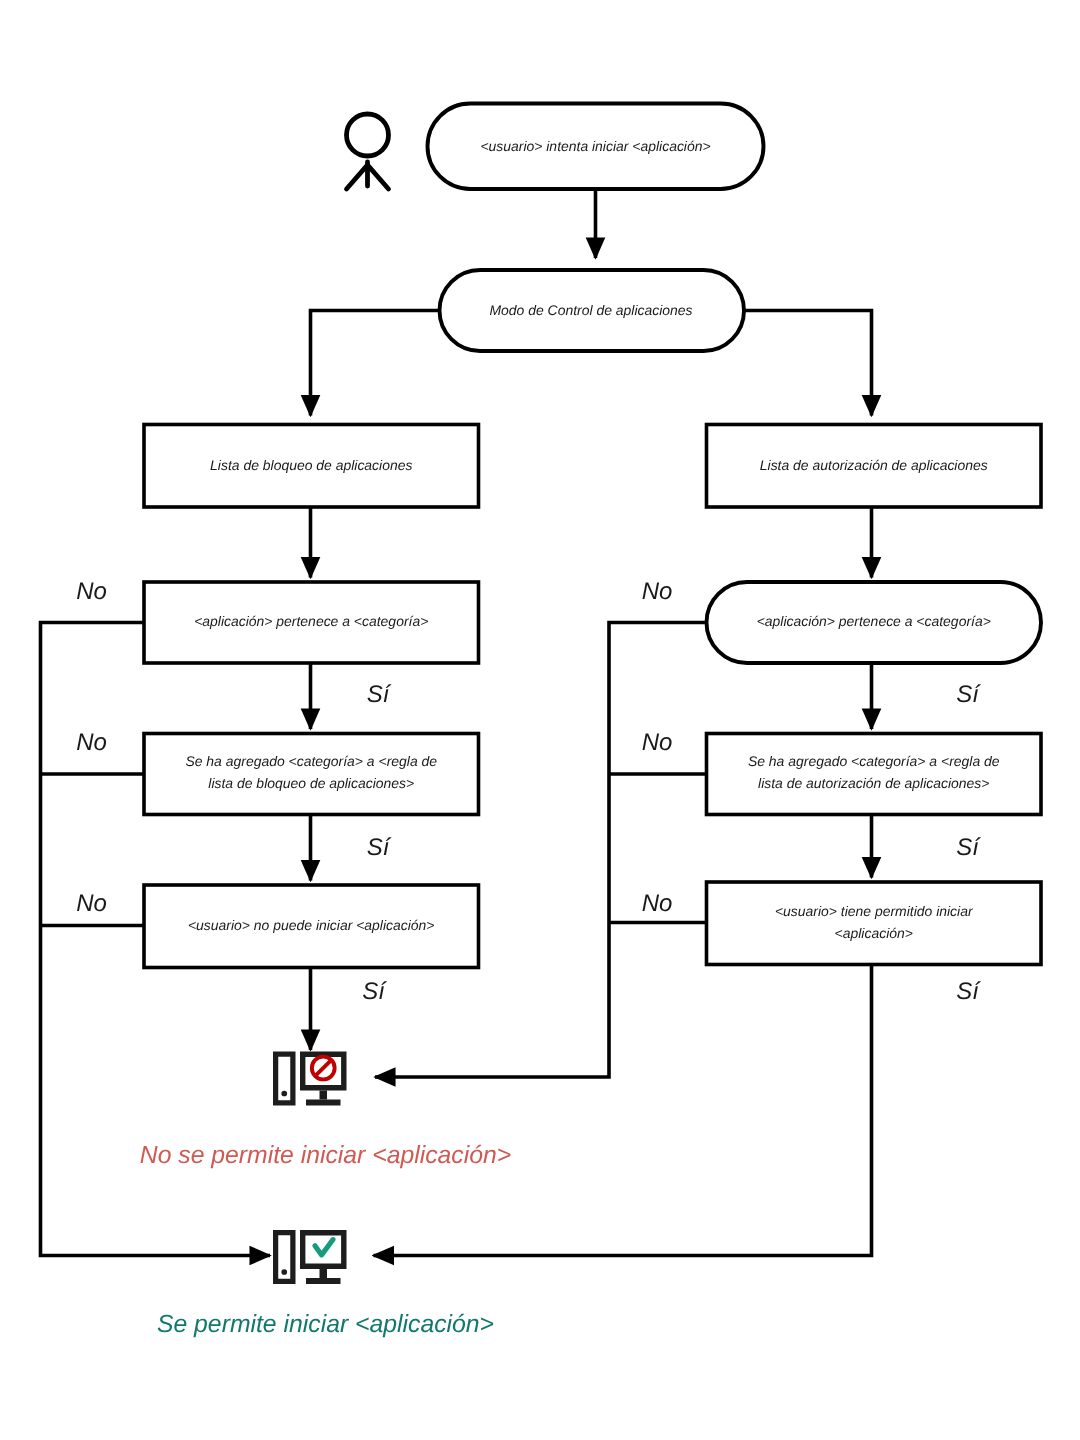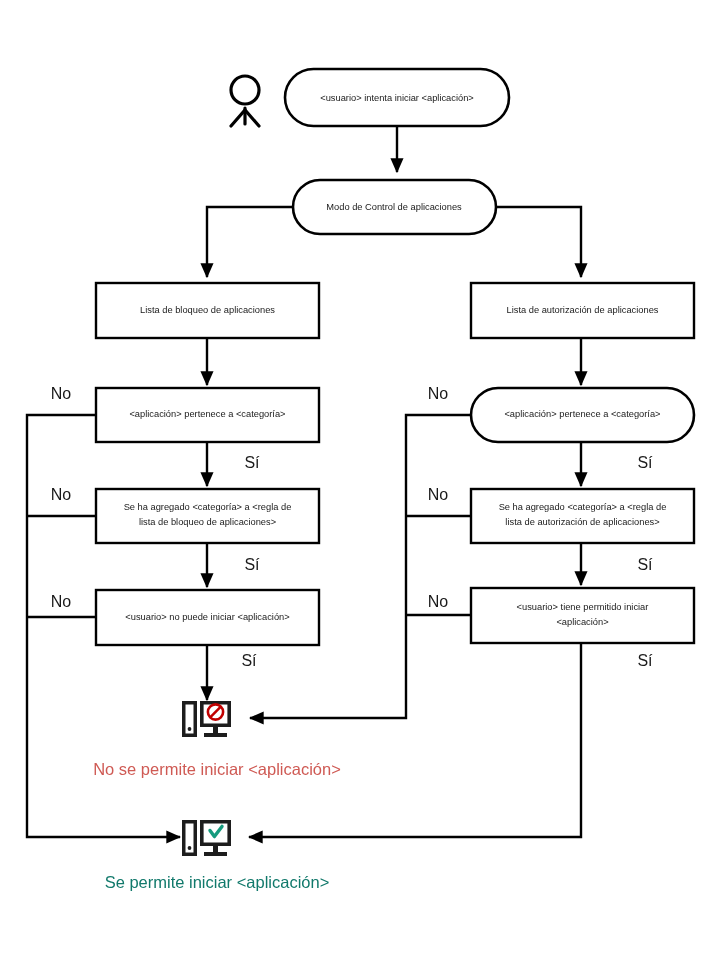--- a/index.html
+++ b/index.html
@@ -10,20 +10,21 @@
   body {
     width: 720px;
     height: 960px;
     font-family: "Liberation Sans", sans-serif;
     overflow: hidden;
   }
   #diagram-root {
     position: relative;
     width: 720px;
     height: 960px;
+    font-style: italic;
   }
   svg#flow {
     display: block;
     width: 720px;
     height: 960px;
   }
   .node-shape {
     fill: #ffffff;
     stroke: #000000;
     stroke-width: 2.4;

